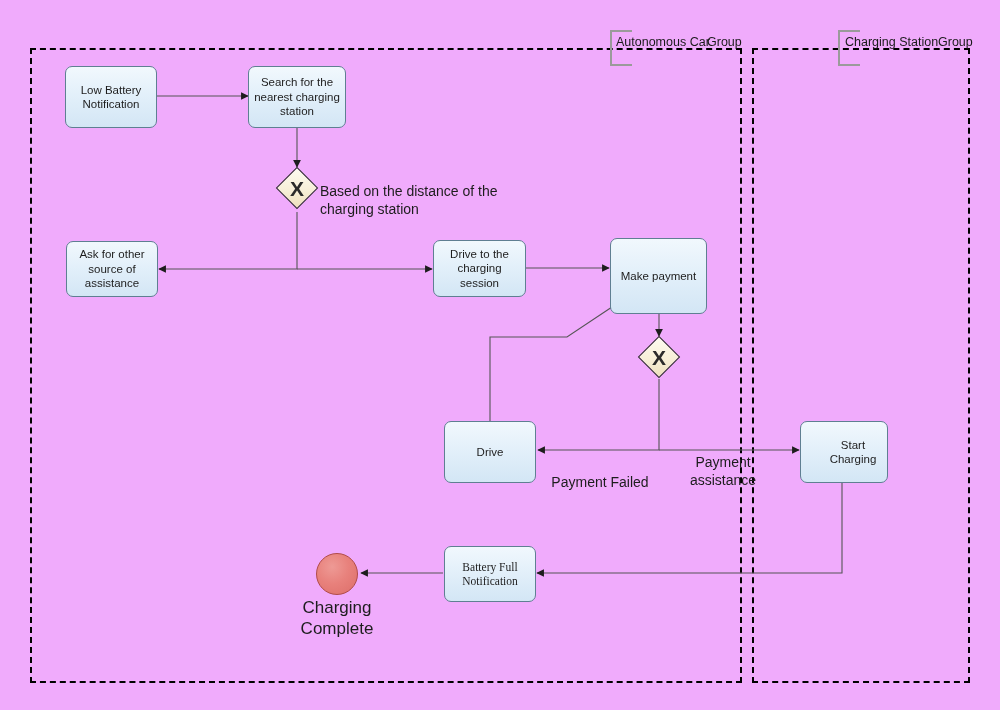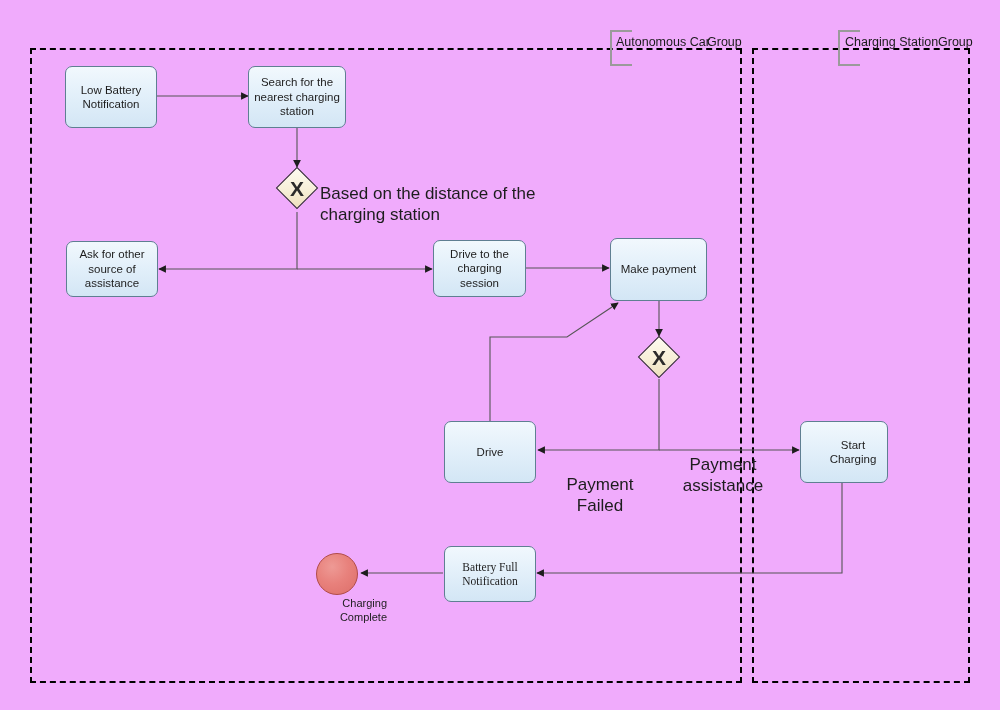--- a/index.html
+++ b/index.html
@@ -115,31 +115,31 @@
     height: 42px;
     border-radius: 50%;
     box-sizing: border-box;
     border: 1.5px solid #b04b47;
     background: radial-gradient(circle at 38% 32%, #ee9a95 0%, #e8817c 45%, #dd6e69 100%);
   }
 
   
   .edge-label {
     position: absolute;
-    font-size: 17px;
+    font-size: 14px;
     color: #1d1d1d;
     text-align: center;
     line-height: 1.25;
     white-space: pre-line;
   }
   .node-caption {
     position: absolute;
-    font-size: 11px;
+    font-size: 17px;
     color: #1d1d1d;
-    text-align: right;
+    text-align: center;
     line-height: 1.25;
     white-space: pre-line;
   }
 </style>
 </head>
 <body>
 
 <div id="canvas">
 
   <div class="pool" style="left:30px; top:48px; width:712px; height:635px;"></div>
@@ -202,21 +202,21 @@
 
   <div class="task" style="left:66px; top:241px; width:92px; height:56px; white-space:pre-line;">Ask for other
 source of
 assistance</div>
 
 
 
   <div class="task" style="left:433px; top:240px; width:93px; height:57px; white-space:pre-line;">Drive to the
 charging session</div>
 
-  <div class="task" style="left:610px; top:238px; width:97px; height:63px;">Make payment</div>
+  <div class="task" style="left:610px; top:238px; width:97px; height:76px;">Make payment</div>
 
   <div class="gateway" style="left:638px; top:336px;">
     <div class="diamond"></div>
     <div class="xmark">X</div>
   </div>
 
   <div class="task" style="left:444px; top:421px; width:92px; height:62px;">Drive</div>
 
   <div class="edge-label" style="left:549px; top:474px; width:102px;text-align:center;">Payment Failed</div>
 

